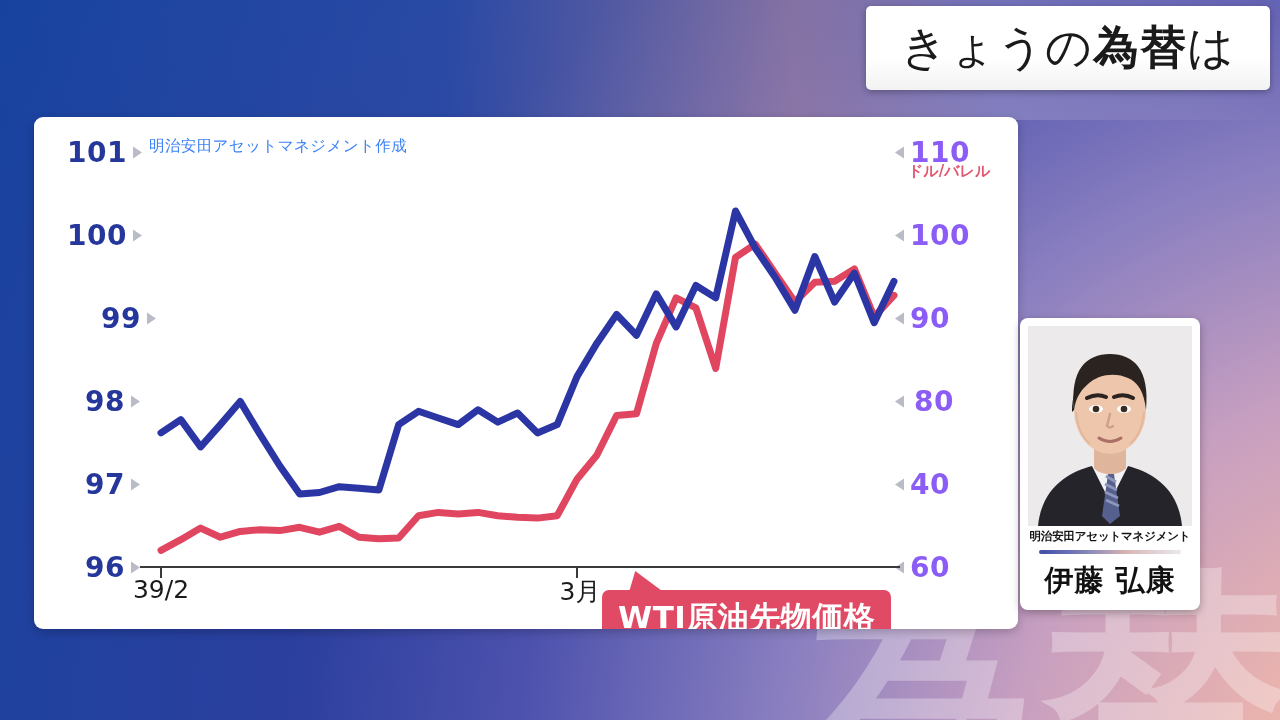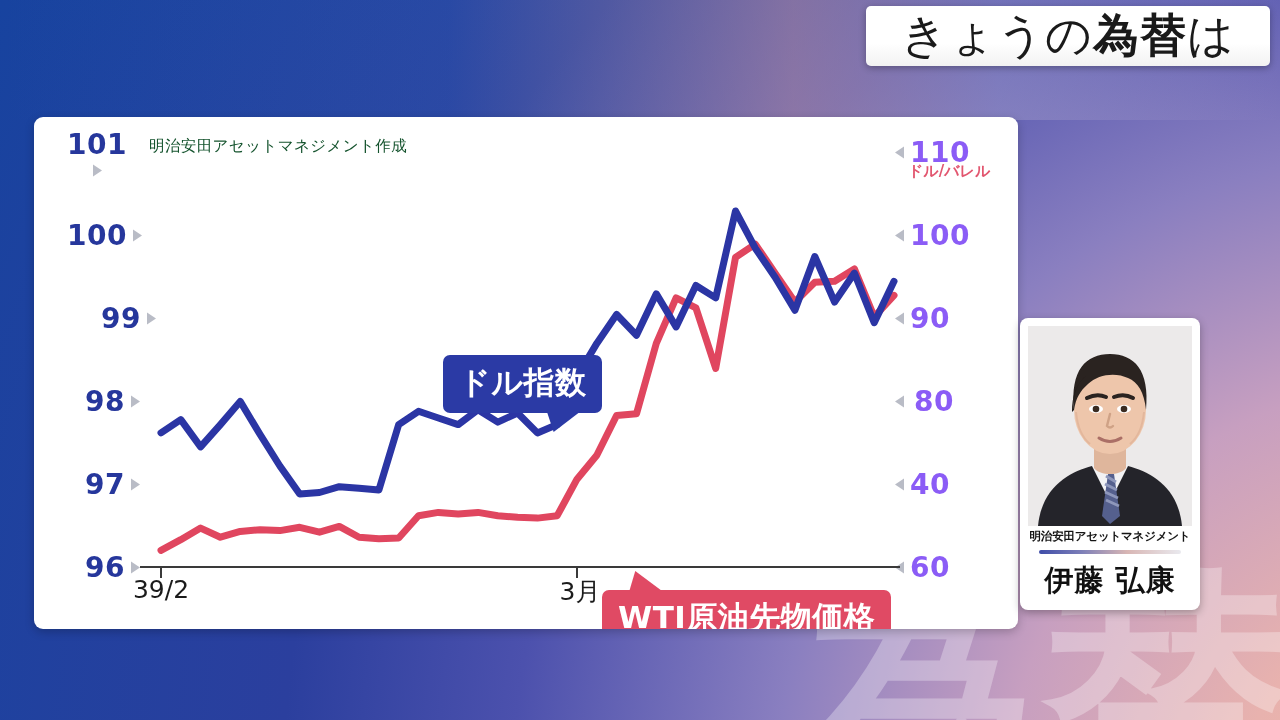--- a/index.html
+++ b/index.html
@@ -25,21 +25,21 @@
     position:absolute;right:-18px;bottom:-96px;
     font-family:"DejaVu Sans","Liberation Sans",sans-serif;
     font-size:250px;font-weight:700;letter-spacing:6px;
     color:rgba(255,255,255,.30);
     white-space:nowrap;line-height:1;
     user-select:none;pointer-events:none;
   }
 
   
   #title-plate{
-    position:absolute;left:866px;top:6px;width:404px;height:60px;
+    position:absolute;left:866px;top:6px;width:404px;height:84px;
     background:linear-gradient(180deg,#ffffff 0%,#ffffff 62%,#f2f2f2 100%);
     border-radius:5px;
     box-shadow:0 2px 7px rgba(0,0,0,.30);
     display:flex;align-items:center;justify-content:center;
   }
   #title-text{
     font-family:"DejaVu Sans","Liberation Sans",sans-serif;
     font-size:46px;color:#1a1a1a;letter-spacing:1px;white-space:nowrap;
   }
   #title-text .strong{font-weight:700;}
@@ -47,21 +47,21 @@
   
   #chart-panel{
     position:absolute;left:34px;top:117px;width:984px;height:512px;
     background:#ffffff;border-radius:9px;
     box-shadow:0 3px 10px rgba(0,0,0,.22);
     overflow:hidden;
   }
   #credit{
     position:absolute;left:115px;top:19px;
     font-family:Liberation Sans, sans-serif;
-    font-size:15.5px;color:#14532d;letter-spacing:.4px;white-space:nowrap;
+    font-size:15.5px;color:#3b82f6;letter-spacing:.4px;white-space:nowrap;
   }
   
   .ax-left{
     position:absolute;display:flex;align-items:center;gap:4px;
     font-family:"DejaVu Sans","Liberation Sans",sans-serif;
     font-size:28px;font-weight:700;color:#26379c;letter-spacing:.5px;
     transform:translateY(-50%);
   }
   .ax-left .tri{
     width:0;height:0;border-left:9px solid #b9bcc6;
@@ -146,21 +146,21 @@
 <div id="watermark">為替</div>
 
 <div id="title-plate">
   <div id="title-text"><span>きょうの</span><span class="strong">為替</span><span>は</span></div>
 </div>
 
 <div id="chart-panel">
 
   <div id="credit">明治安田アセットマネジメント作成</div>
 
-  <div class="ax-left" style="left:33px;top:35px;flex-direction:column;">
+  <div class="ax-left" style="left:33px;top:35px;">
     <span>101</span>
       <i class="tri"></i>
   </div>
   <div class="ax-left" style="left:33px;top:118px;">
     <span>100</span>
       <i class="tri"></i>
   </div>
   <div class="ax-left" style="left:67px;top:201px;">
     <span>99</span>
       <i class="tri"></i>
@@ -210,24 +210,20 @@
     <polyline id="series-blue" fill="none" stroke="#2b35a4" stroke-width="7" stroke-linejoin="round" stroke-linecap="round" points="127.0,315.9 146.8,302.6 166.6,329.9 186.4,307.6 206.2,284.4 226.1,317.5 245.9,349.0 265.7,377.1 285.5,375.5 305.3,369.7 325.1,371.3 344.9,373.0 364.7,307.6 384.5,294.3 404.4,301.0 424.2,307.6 444.0,292.7 463.8,305.1 483.6,296.0 503.4,315.9 523.2,307.6 543.0,259.6 562.8,226.4 582.6,197.5 602.5,218.2 622.3,176.8 642.1,209.9 661.9,168.5 681.7,180.9 701.5,94.0 721.3,131.2 741.1,160.2 760.9,193.3 780.8,139.5 800.6,185.0 820.4,156.1 840.2,205.7 860.0,164.3"></polyline>
     <g id="x-ticks">
         <line x1="127" x2="127" y1="450" y2="461" stroke="#3a3a3a" stroke-width="2"></line>
         <line x1="543.0270270270271" x2="543.0270270270271" y1="450" y2="461" stroke="#3a3a3a" stroke-width="2"></line>
       </g>
   </svg>
 
   <div class="xlab" style="left:127px;top:458px;">39/2</div>
   <div class="xlab" style="left:546px;top:458px;">3月</div>
 
-  <div id="callout-blue">
-    <span>ドル指数</span>
-    <i class="tail"></i>
-  </div>
   <div id="callout-red">
     <span>WTI原油先物価格</span>
     <i class="tail"></i>
   </div>
 </div>
 
 <div id="guest-card">
   <div id="guest-photo">
     <svg width="164" height="200" viewBox="0 0 164 200">
       <rect x="0" y="0" width="164" height="200" fill="#eceaea"></rect>

